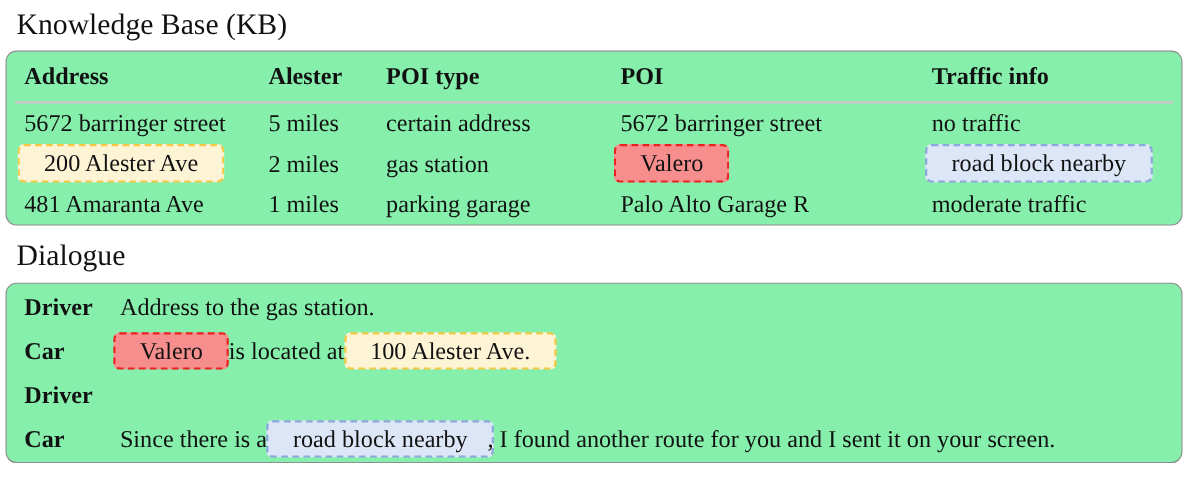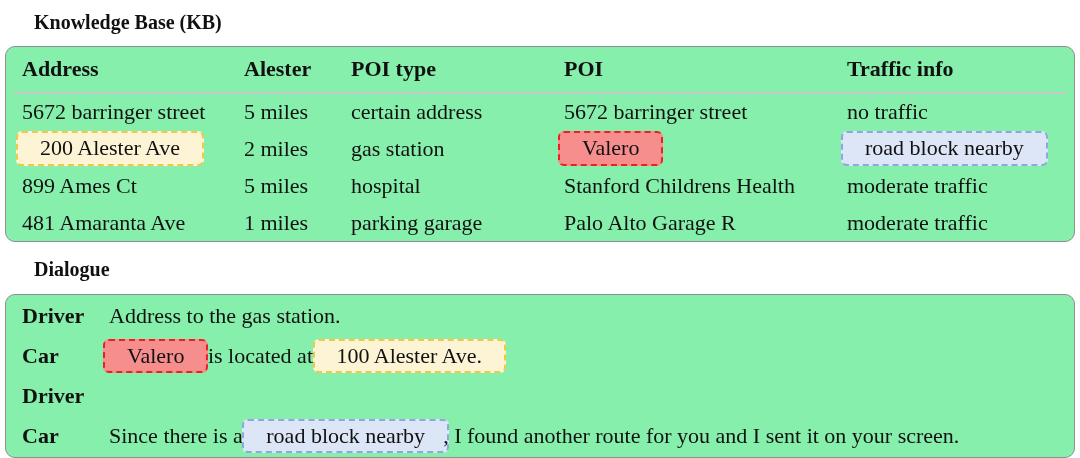--- a/index.html
+++ b/index.html
@@ -19,24 +19,24 @@
     margin: 0; padding: 0;
     width: 1080px; height: 458px;
     background: var(--page-bg);
     font-family: "Liberation Serif", "DejaVu Serif", serif;
     color: var(--text);
     overflow: hidden;
   }
   .page { width: 1080px; height: 458px; padding-top: 5px; }
 
   .section-title {
-    font-size: 20px;
+    font-size: 27px;
     line-height: 34px;
-    margin: 0 0 7px 34px;
-    font-weight: bold;
+    margin: 0 0 7px 15px;
+    font-weight: normal;
   }
   .section-title.second { margin-top: 10px; margin-bottom: 8px; }
 
   .box {
     margin: 0 5px;
     border: 1.5px solid var(--box-border);
     border-radius: 10px;
     background: #86efac;
   }
 
@@ -123,27 +123,20 @@
           <td><span>no traffic</span></td>
         </tr>
         <tr>
           <td><span class="hl hl-yellow">200 Alester Ave</span></td>
           <td><span>2 miles</span></td>
           <td><span>gas station</span></td>
           <td><span class="hl hl-red">Valero</span></td>
           <td><span class="hl hl-blue">road block nearby</span></td>
         </tr>
         <tr>
-          <td><span>899 Ames Ct</span></td>
-          <td><span>5 miles</span></td>
-          <td><span>hospital</span></td>
-          <td><span>Stanford Childrens Health</span></td>
-          <td><span>moderate traffic</span></td>
-        </tr>
-        <tr>
           <td><span>481 Amaranta Ave</span></td>
           <td><span>1 miles</span></td>
           <td><span>parking garage</span></td>
           <td><span>Palo Alto Garage R</span></td>
           <td><span>moderate traffic</span></td>
         </tr>
       </tbody>
     </table>
   </div>
 

